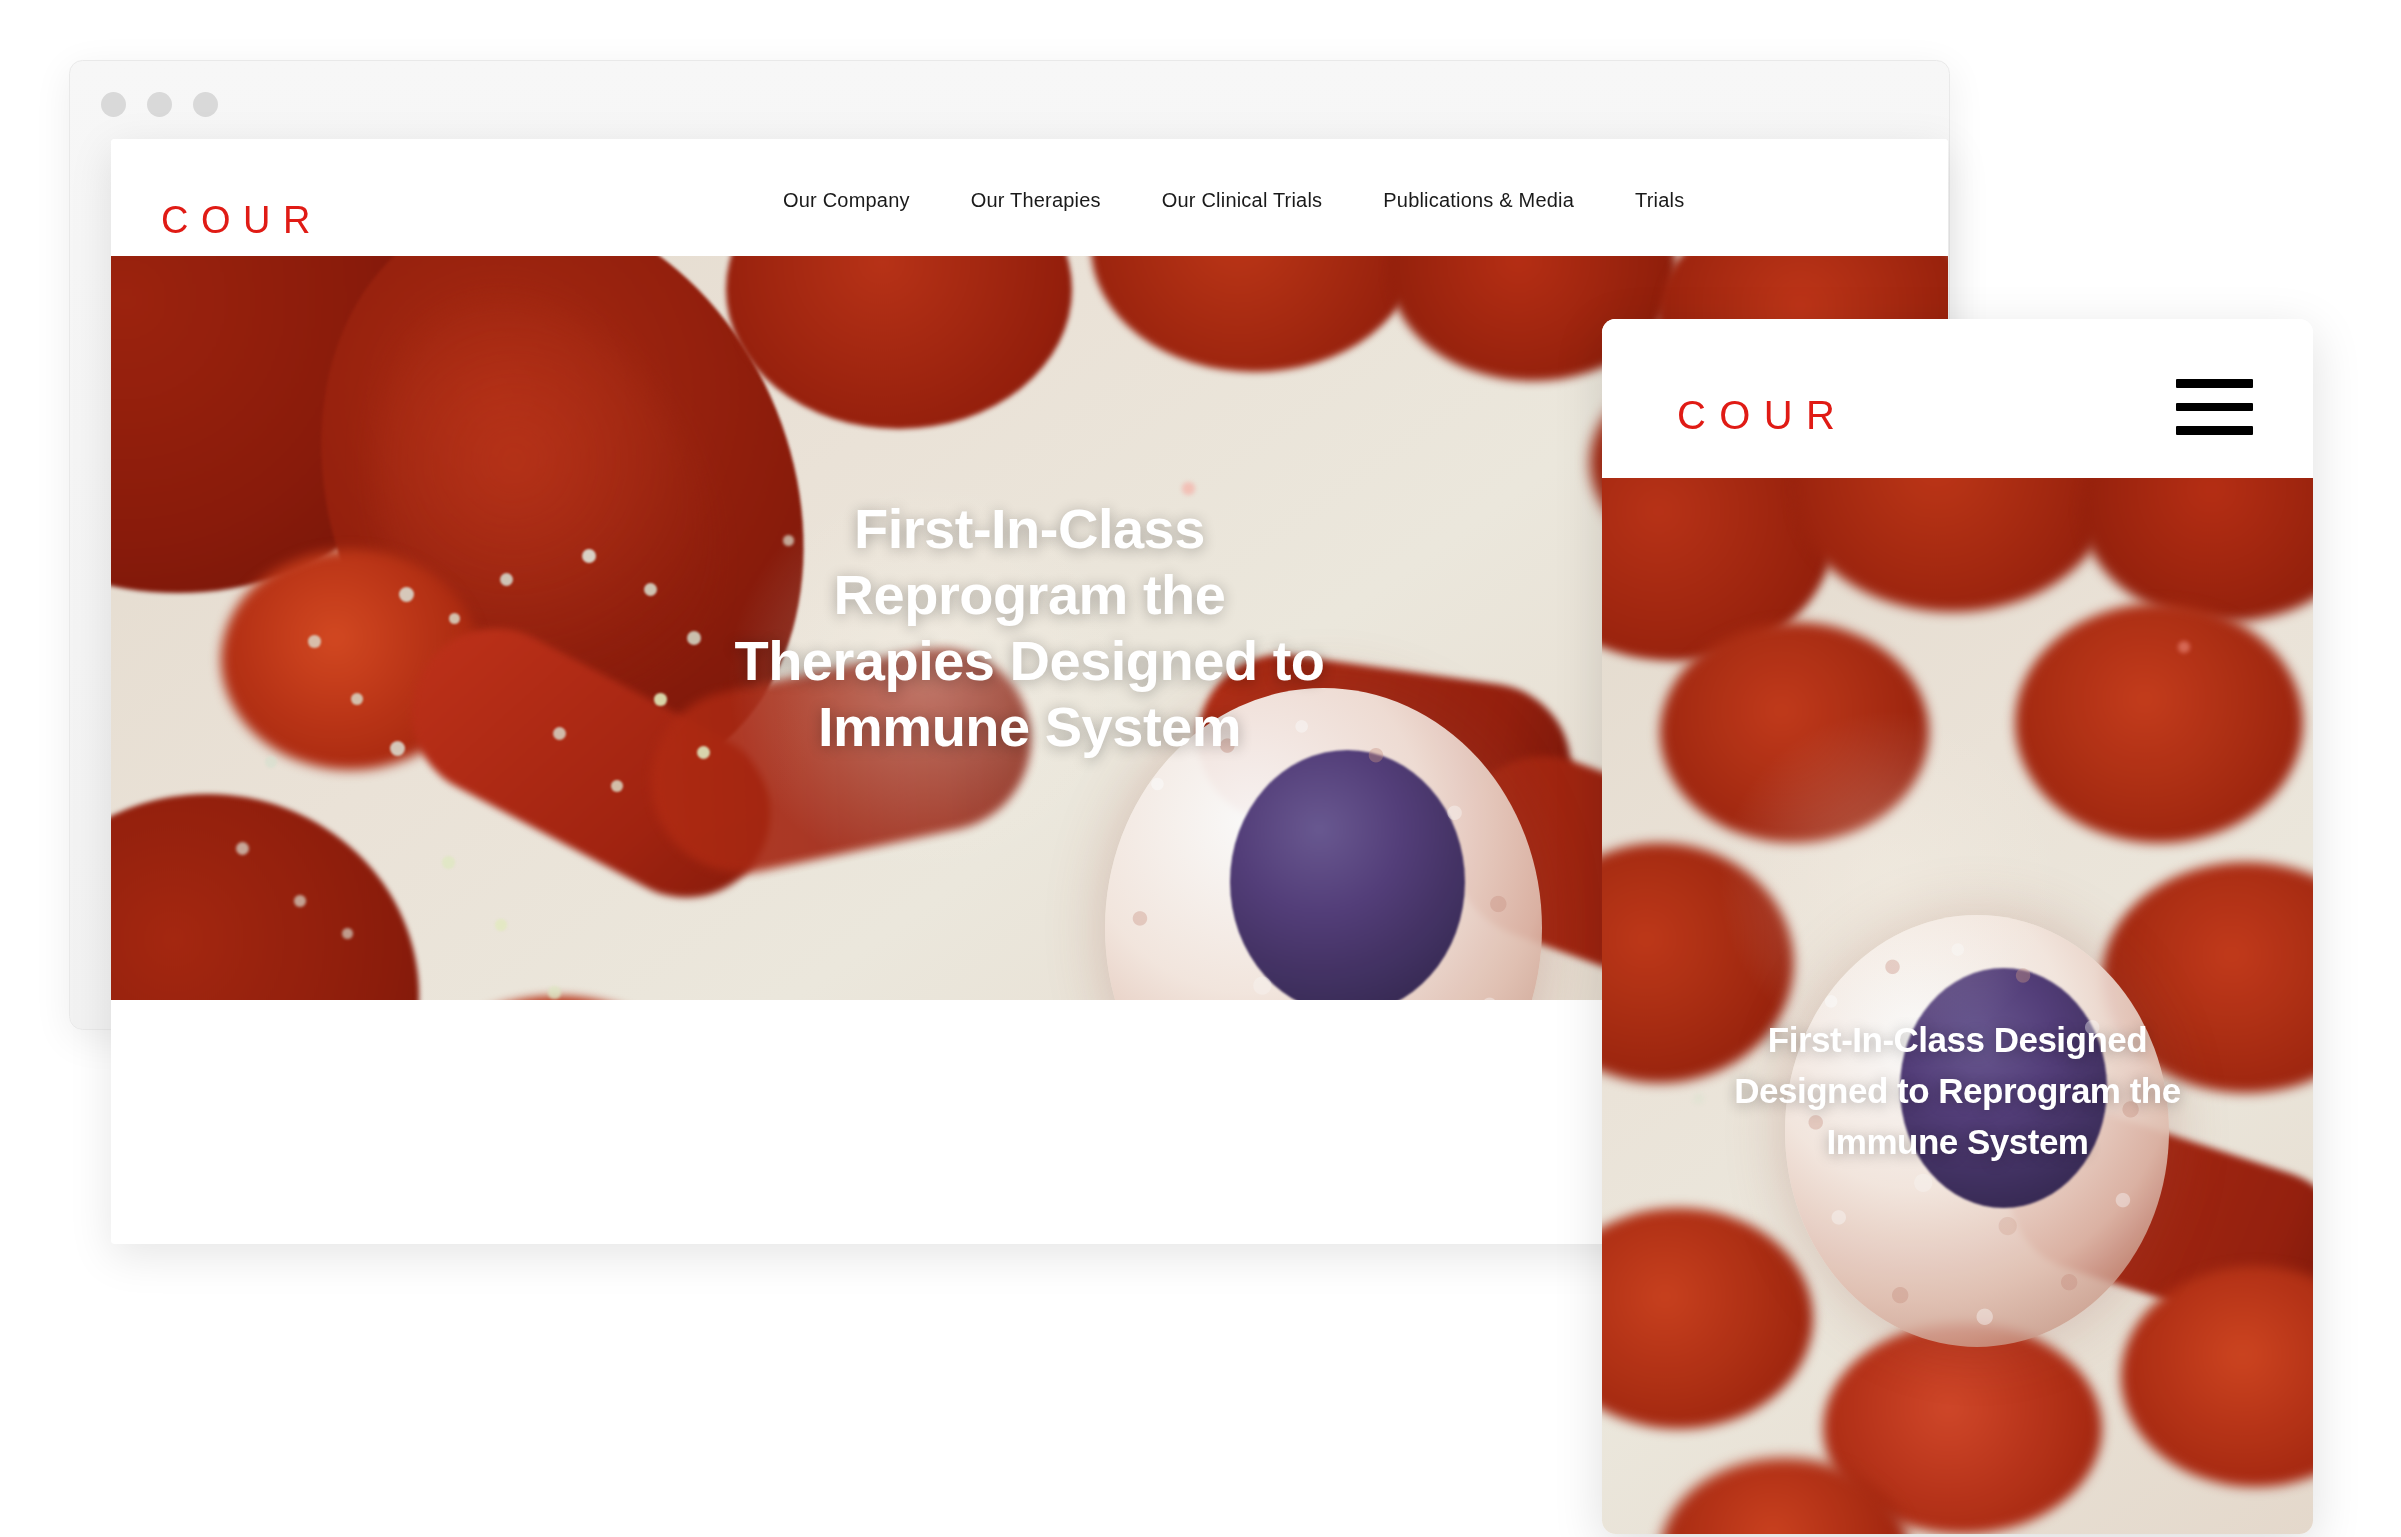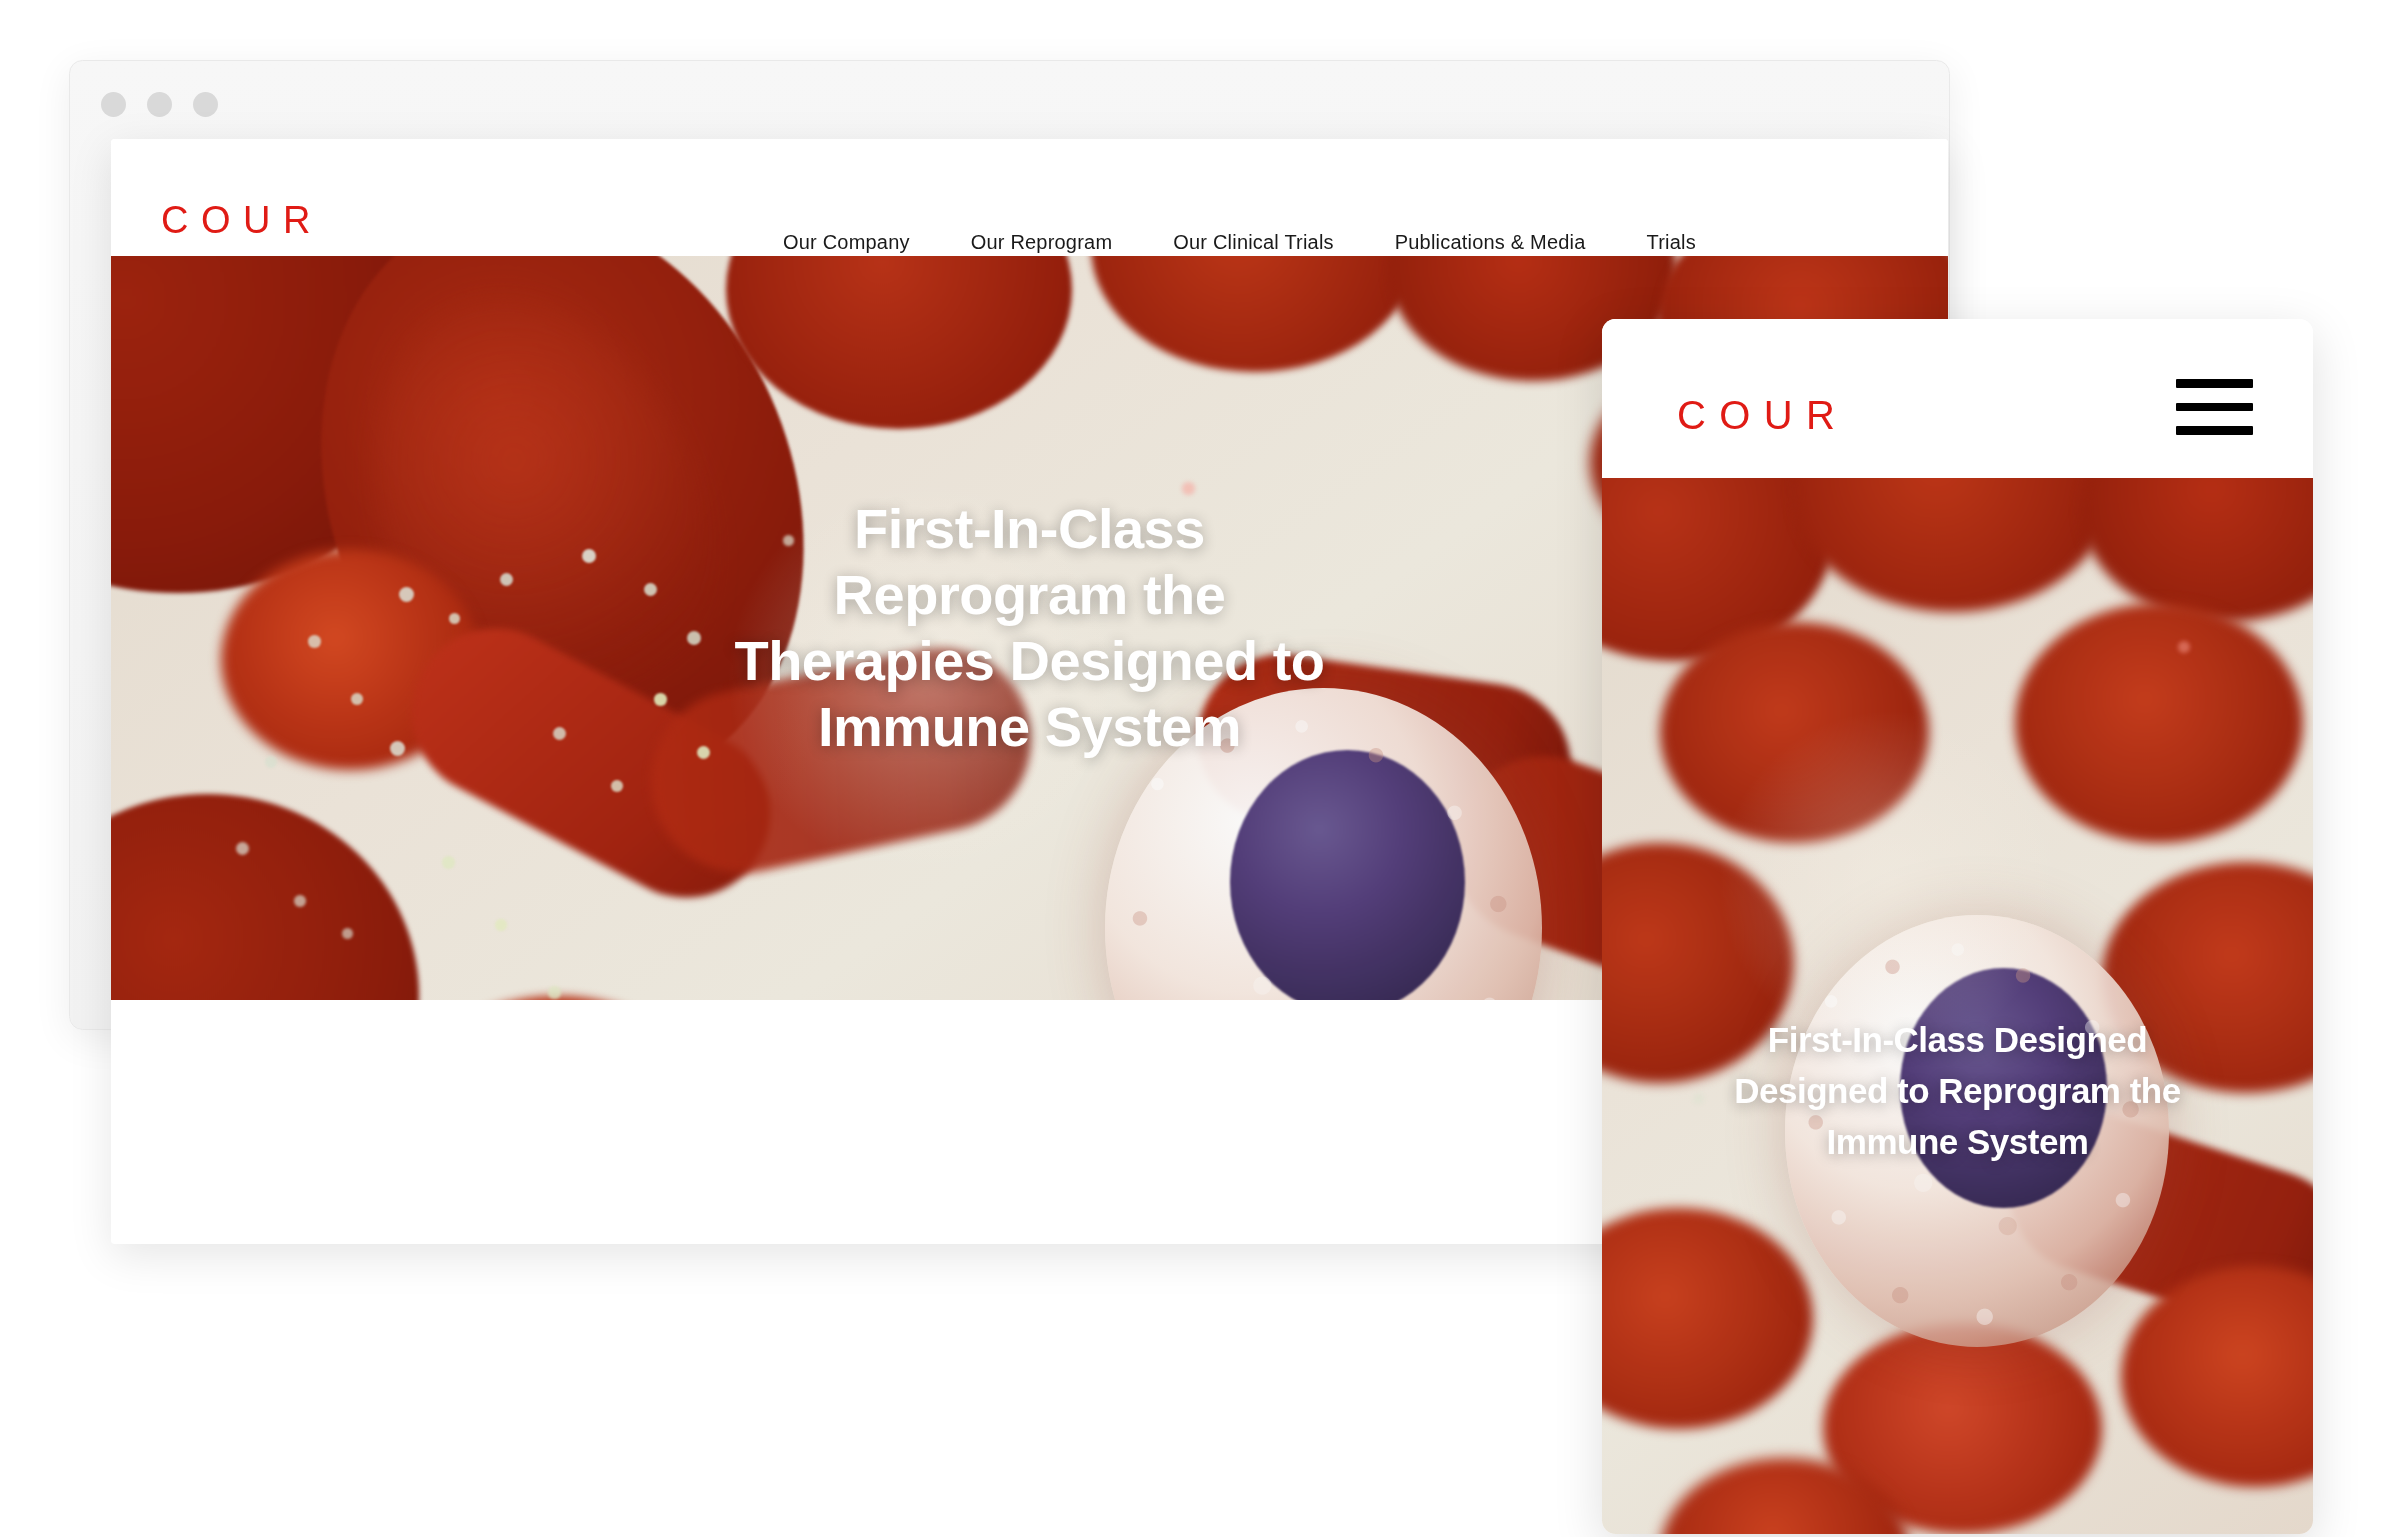--- a/index.html
+++ b/index.html
@@ -54,21 +54,20 @@
     display:flex; align-items:center; gap:61px;
   }
   .nav-link{
     color:#1a1a1a;
     font-size:20px;
     font-weight:400;
     letter-spacing:0.2px;
     white-space:nowrap;
     text-decoration:none;
     cursor:pointer;
-    margin-top:42px;
   }
 
   .dt-hero{ position:relative; height:744px; overflow:hidden; }
 
   
   .scene{ position:absolute; inset:0; overflow:hidden;
           background:linear-gradient(145deg,#e8dfd2 0%, #efe7dc 35%, #f0ece1 60%, #e9ddd0 100%); }
   .rbc{ position:absolute; border-radius:50%; }
   .glow{ position:absolute; border-radius:50%; }
 
@@ -161,21 +160,21 @@
       <div class="dot"></div>
     </div>
   </div>
 
   <div class="desktop-page">
 
     <div class="dt-header">
       <div class="logo dt-logo">COUR</div>
       <nav class="dt-nav">
         <a class="nav-link">Our Company</a>
-        <a class="nav-link">Our Reprogram</a>
+        <a class="nav-link">Our Therapies</a>
         <a class="nav-link">Our Clinical Trials</a>
         <a class="nav-link">Publications &amp; Media</a>
         <a class="nav-link">Trials</a>
       </nav>
     </div>
 
     <div class="dt-hero">
       <div class="scene">
 
         <div class="rbc" style="left:-202px; top:-115px; width:538px; height:452px; background:radial-gradient(circle at 40% 35%, #a0240f 0%, #8c1c0c 55%, #72150a 100%); filter:blur(1.9px);"></div>

